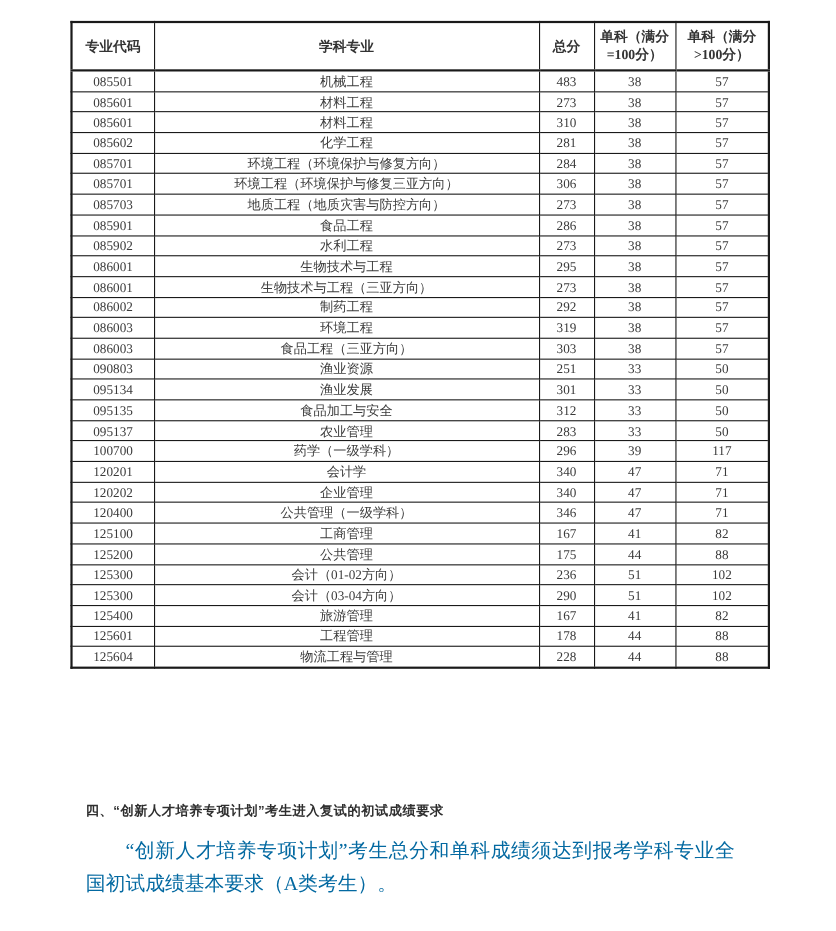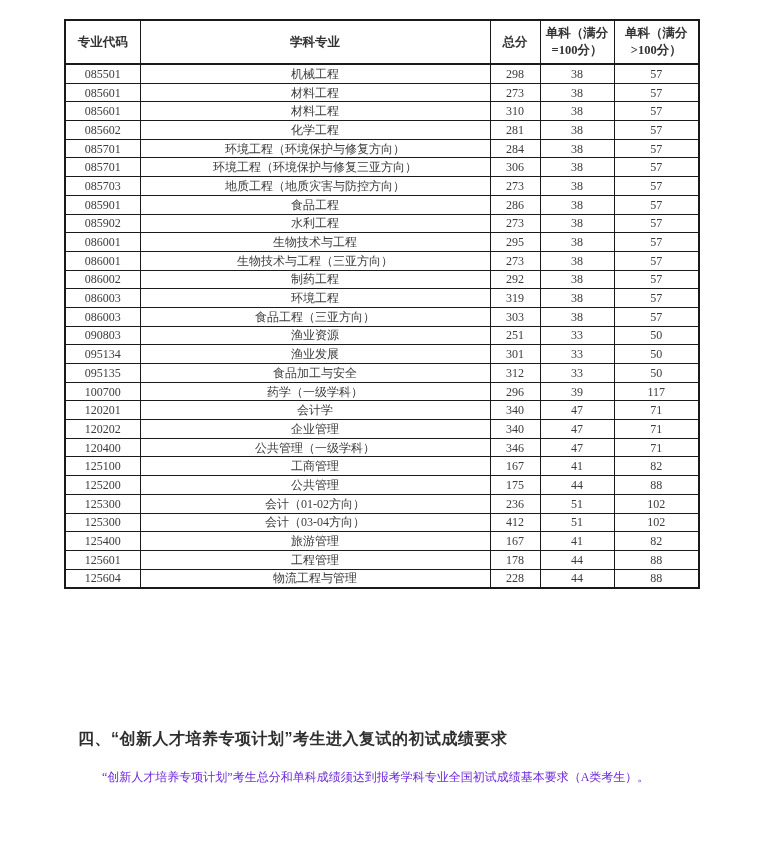--- a/index.html
+++ b/index.html
@@ -60,33 +60,33 @@
 
   .section {
     position: absolute;
     left: 78px;
     top: 729px;
     width: 616px;
   }
   .section h2 {
     margin: 0;
     font-family: "Liberation Sans", "DejaVu Sans", sans-serif;
-    font-size: 16px;
+    font-size: 12px;
     font-weight: bold;
     color: #2f2f2f;
     letter-spacing: 0.5px;
     white-space: nowrap;
   }
   .section p {
     margin: 12px 0 0 0;
     width: 590px;
-    font-size: 12px;
+    font-size: 18px;
     line-height: 30px;
     text-indent: 2em;
-    color: #6d28d9;
+    color: #0369a1;
     text-align: justify;
   }
 </style>
 </head>
 <body>
 
 <div class="page">
 
   <table class="score-table">
     <colgroup>
@@ -108,21 +108,21 @@
         <th>
           <span class="hline">单科（满分</span>
           <span class="hline">&gt;100分）</span>
         </th>
       </tr>
     </thead>
     <tbody>
         <tr>
       <td>085501</td>
       <td>机械工程</td>
-      <td>298</td>
+      <td>483</td>
       <td>38</td>
       <td>57</td>
     </tr>
         <tr>
       <td>085601</td>
       <td>材料工程</td>
       <td>273</td>
       <td>38</td>
       <td>57</td>
     </tr>
@@ -225,20 +225,27 @@
       <td>50</td>
     </tr>
         <tr>
       <td>095135</td>
       <td>食品加工与安全</td>
       <td>312</td>
       <td>33</td>
       <td>50</td>
     </tr>
         <tr>
+      <td>095137</td>
+      <td>农业管理</td>
+      <td>283</td>
+      <td>33</td>
+      <td>50</td>
+    </tr>
+        <tr>
       <td>100700</td>
       <td>药学（一级学科）</td>
       <td>296</td>
       <td>39</td>
       <td>117</td>
     </tr>
         <tr>
       <td>120201</td>
       <td>会计学</td>
       <td>340</td>
@@ -276,21 +283,21 @@
         <tr>
       <td>125300</td>
       <td>会计（01-02方向）</td>
       <td>236</td>
       <td>51</td>
       <td>102</td>
     </tr>
         <tr>
       <td>125300</td>
       <td>会计（03-04方向）</td>
-      <td>412</td>
+      <td>290</td>
       <td>51</td>
       <td>102</td>
     </tr>
         <tr>
       <td>125400</td>
       <td>旅游管理</td>
       <td>167</td>
       <td>41</td>
       <td>82</td>
     </tr>

